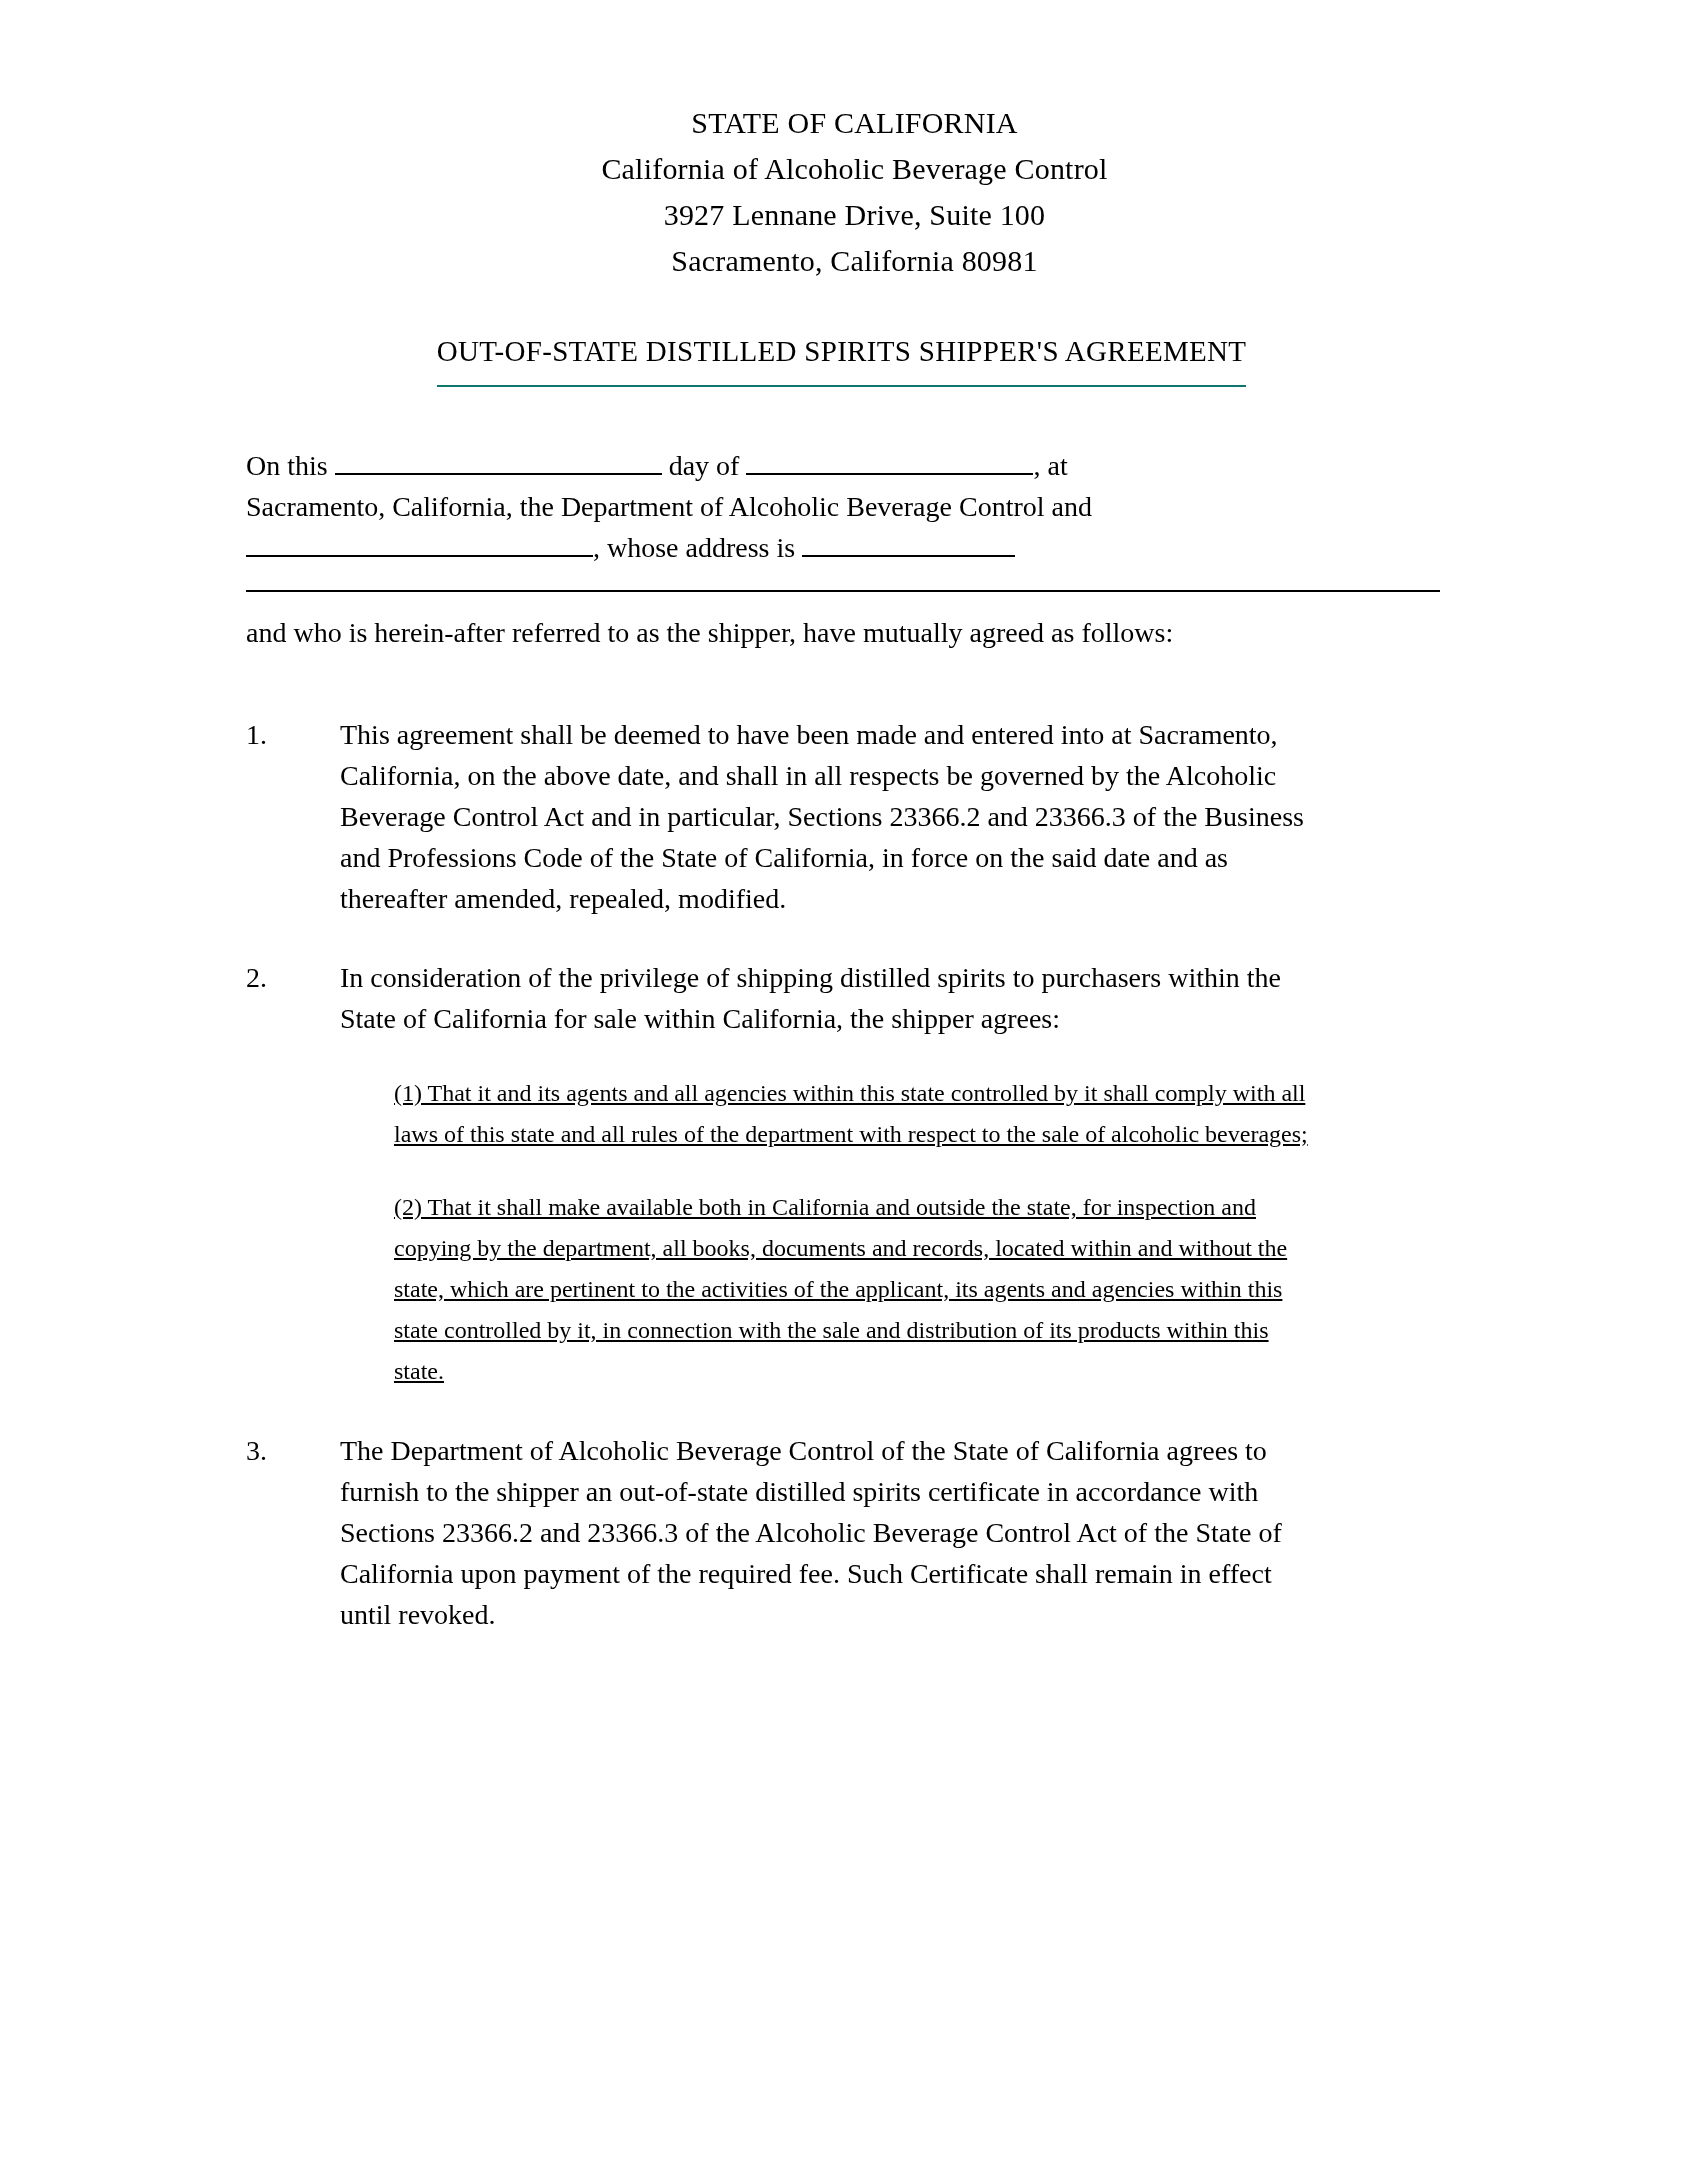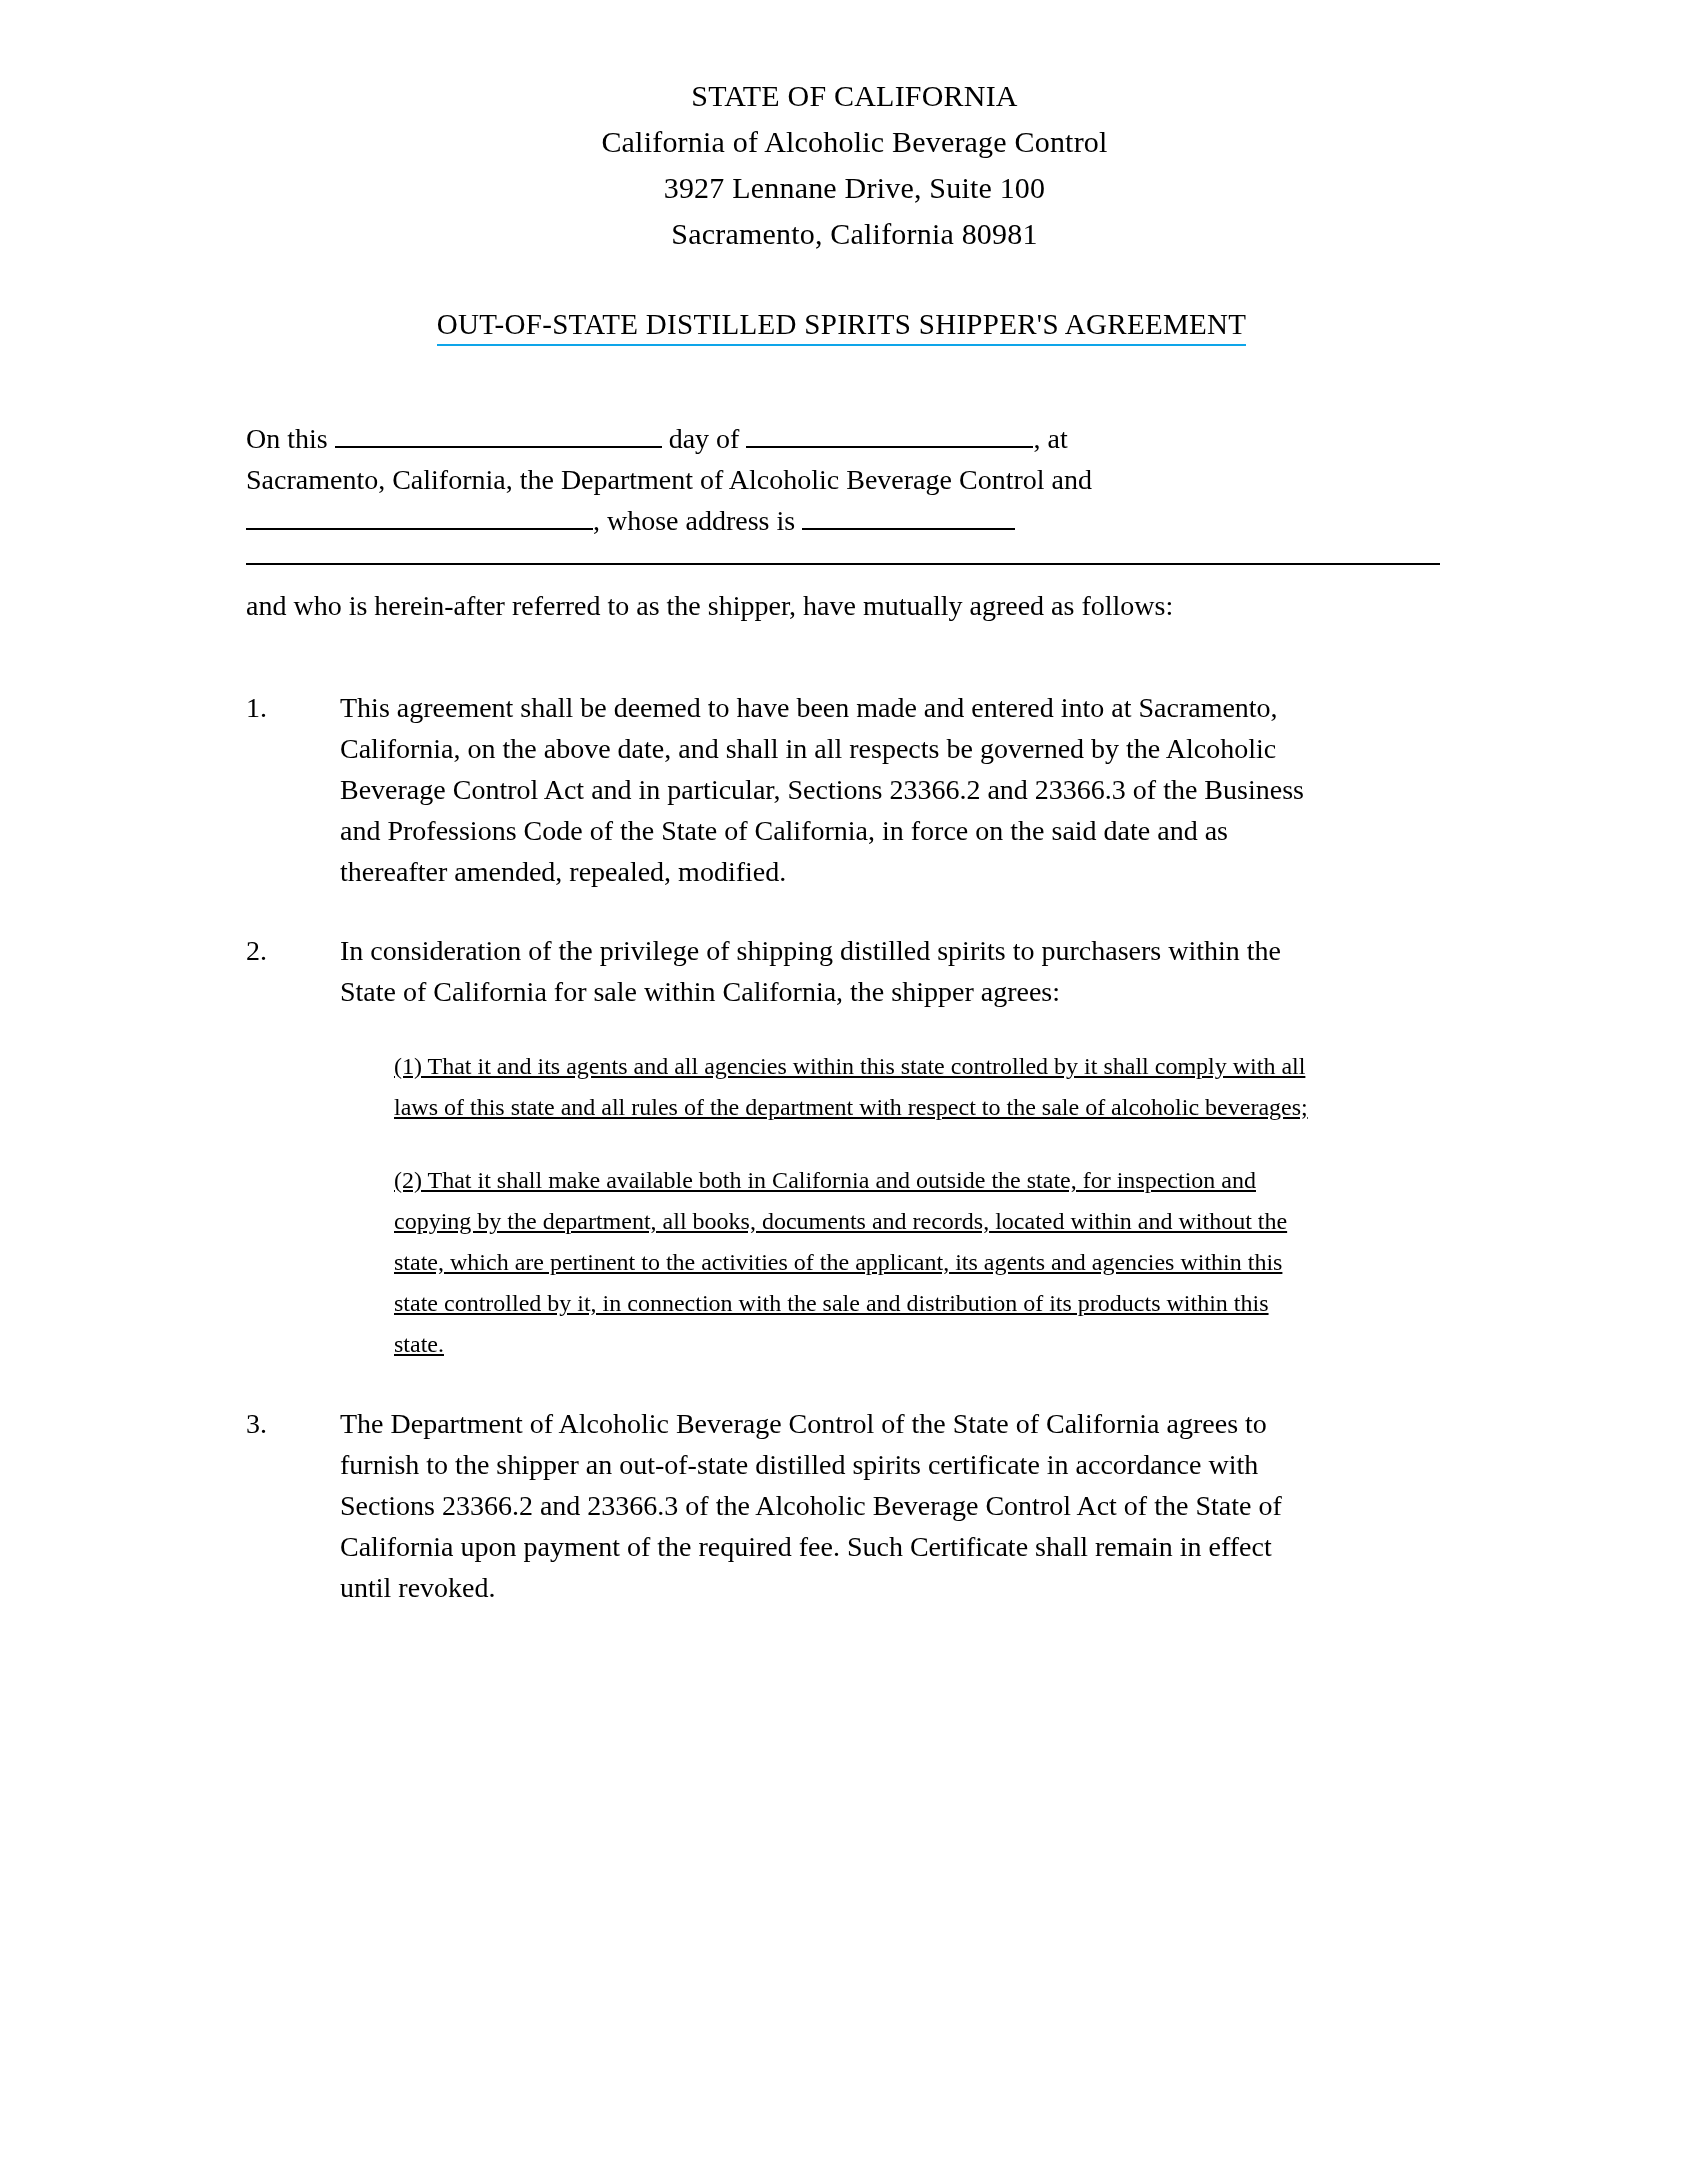--- a/index.html
+++ b/index.html
@@ -17,37 +17,37 @@
   }
   .page {
     position: relative;
     width: 1683px;
     height: 2178px;
     padding: 0;
     box-sizing: border-box;
   }
   .header-block {
     text-align: center;
-    margin-top: 73px;
+    margin-top: 100px;
     padding-left: 26px;
   }
   .header-line {
     font-size: 30px;
     line-height: 46px;
     letter-spacing: 0.2px;
   }
   .title {
     text-align: center;
     margin-top: 51px;
     font-size: 29px;
     letter-spacing: 0.3px;
   }
   .title span {
-    border-bottom: 2px solid #0ea5e9;
-    padding-bottom: 4px;
+    border-bottom: 2px solid #0f766e;
+    padding-bottom: 18px;
     margin-top: 16px;
   }
   .body-area {
     margin: 0 243px 0 246px;
     font-size: 28px;
     line-height: 41px;
   }
   .intro {
     margin-top: 77px;
   }

